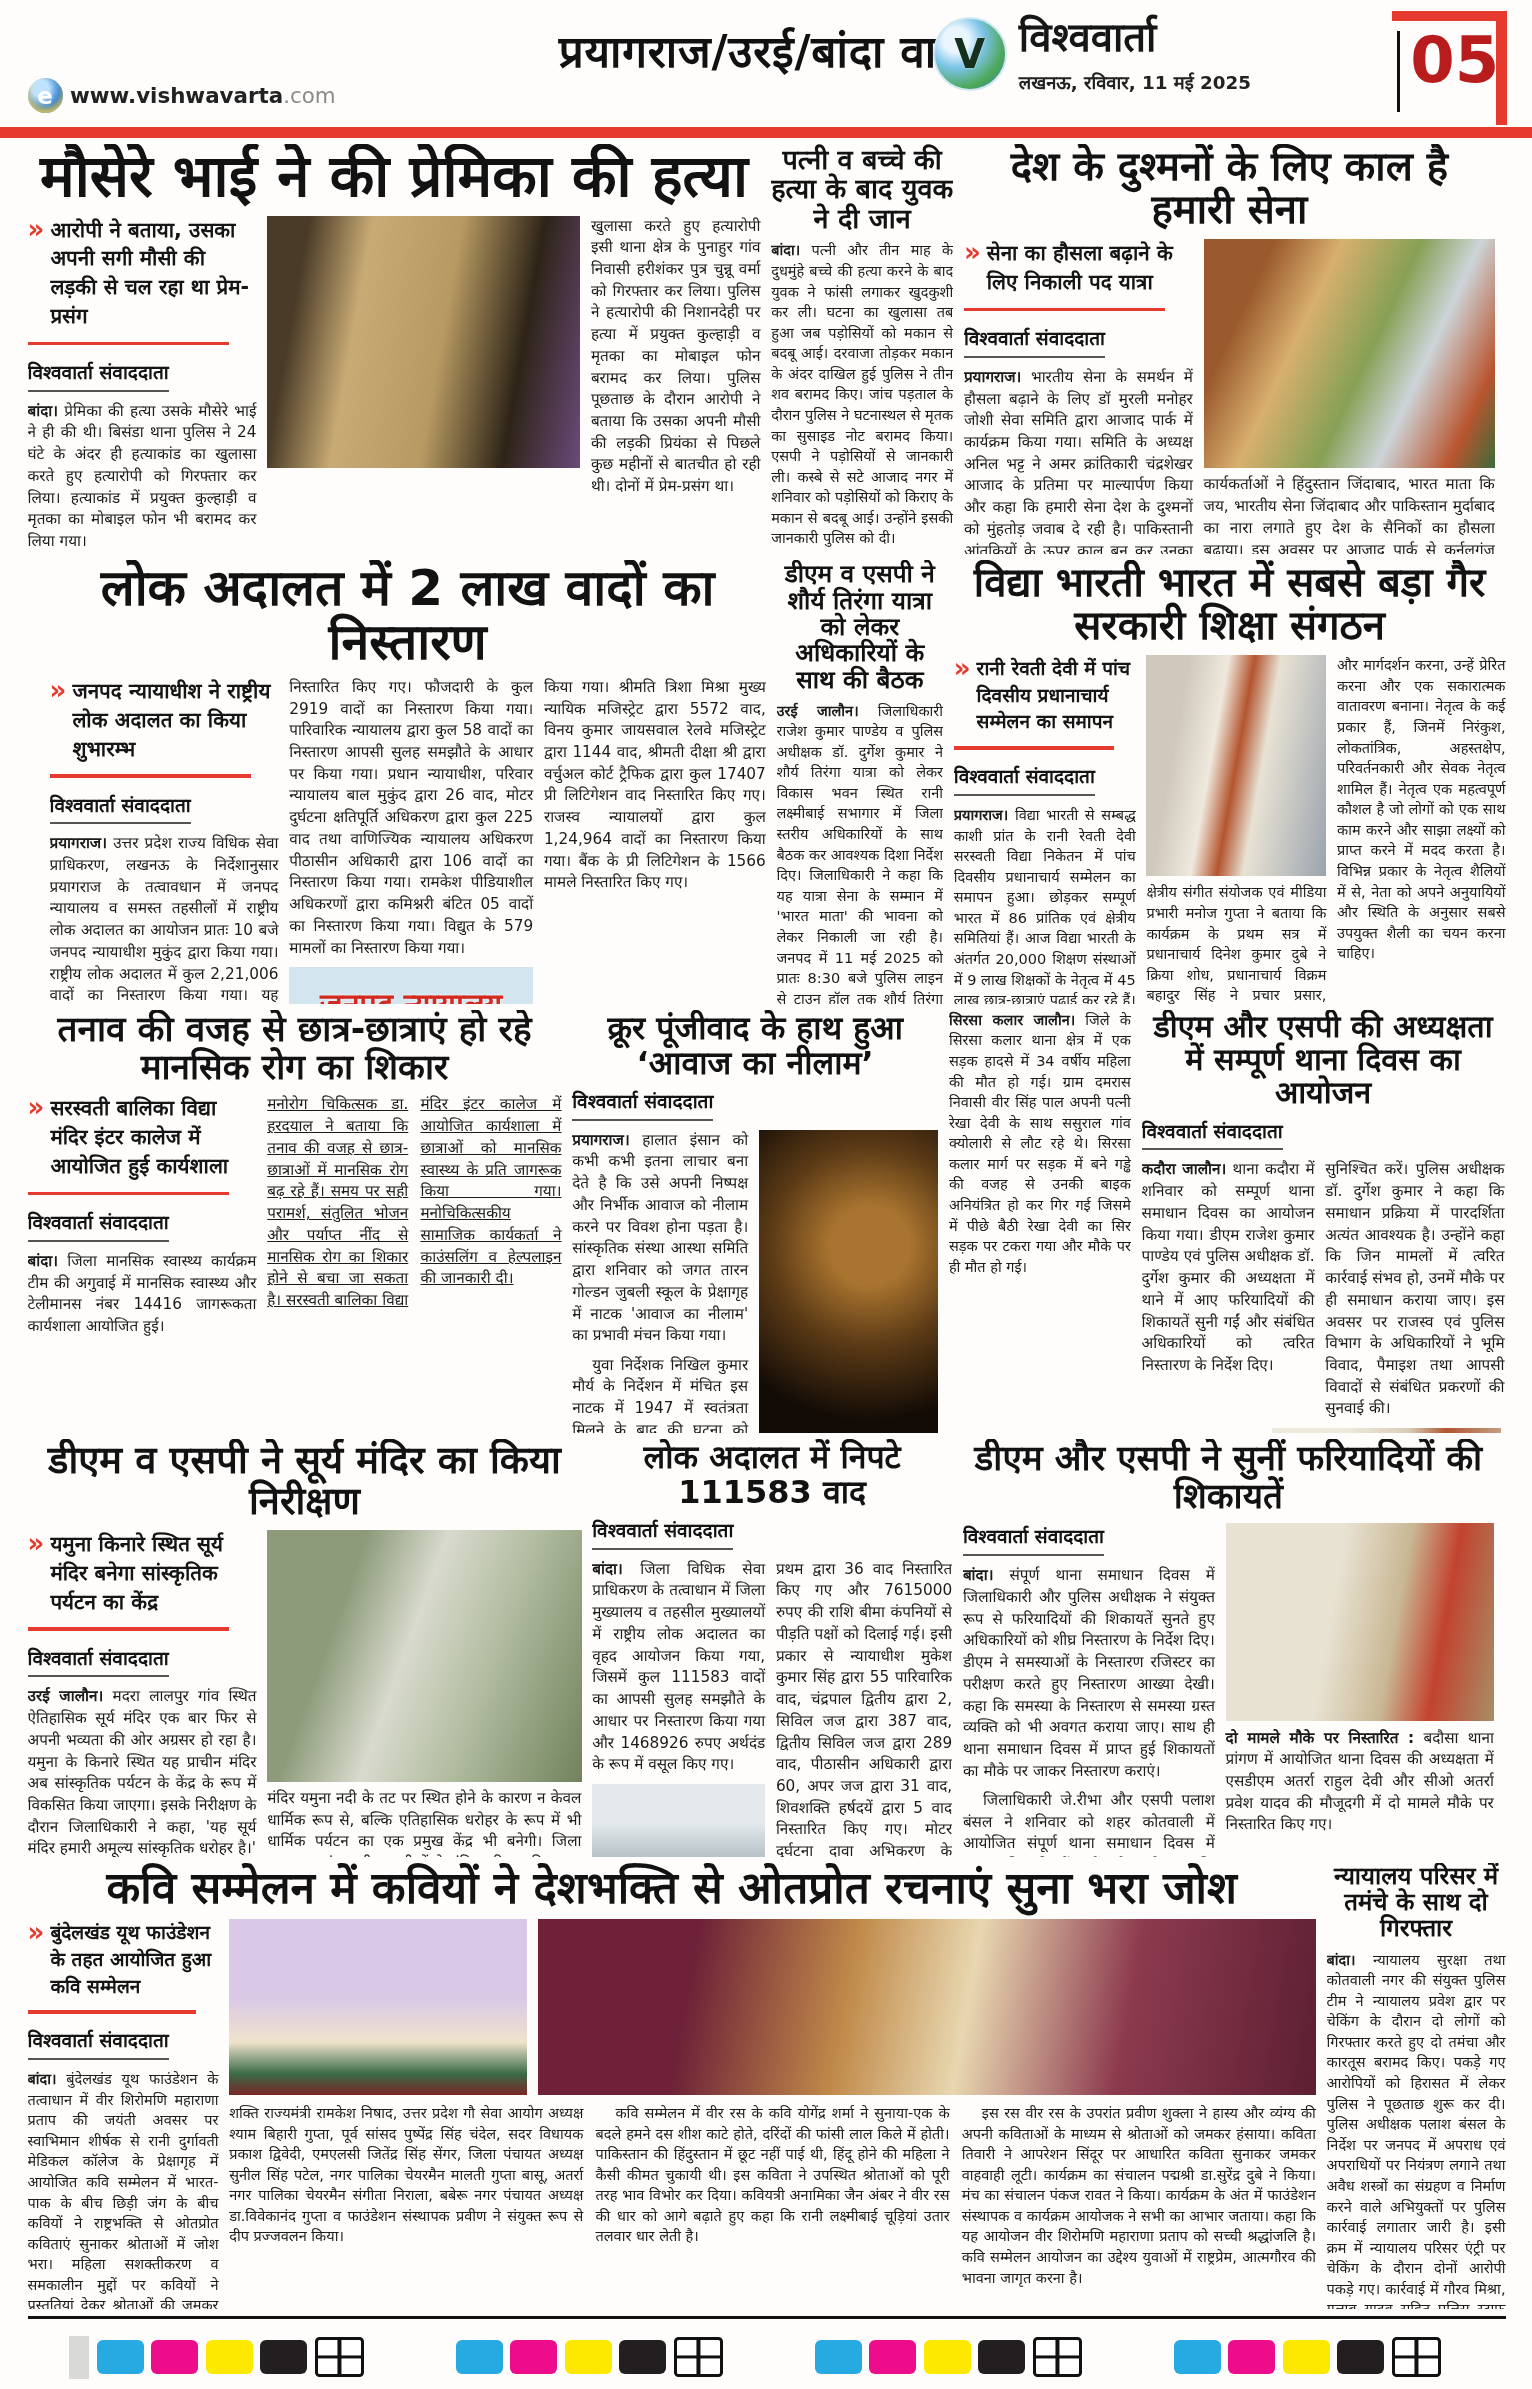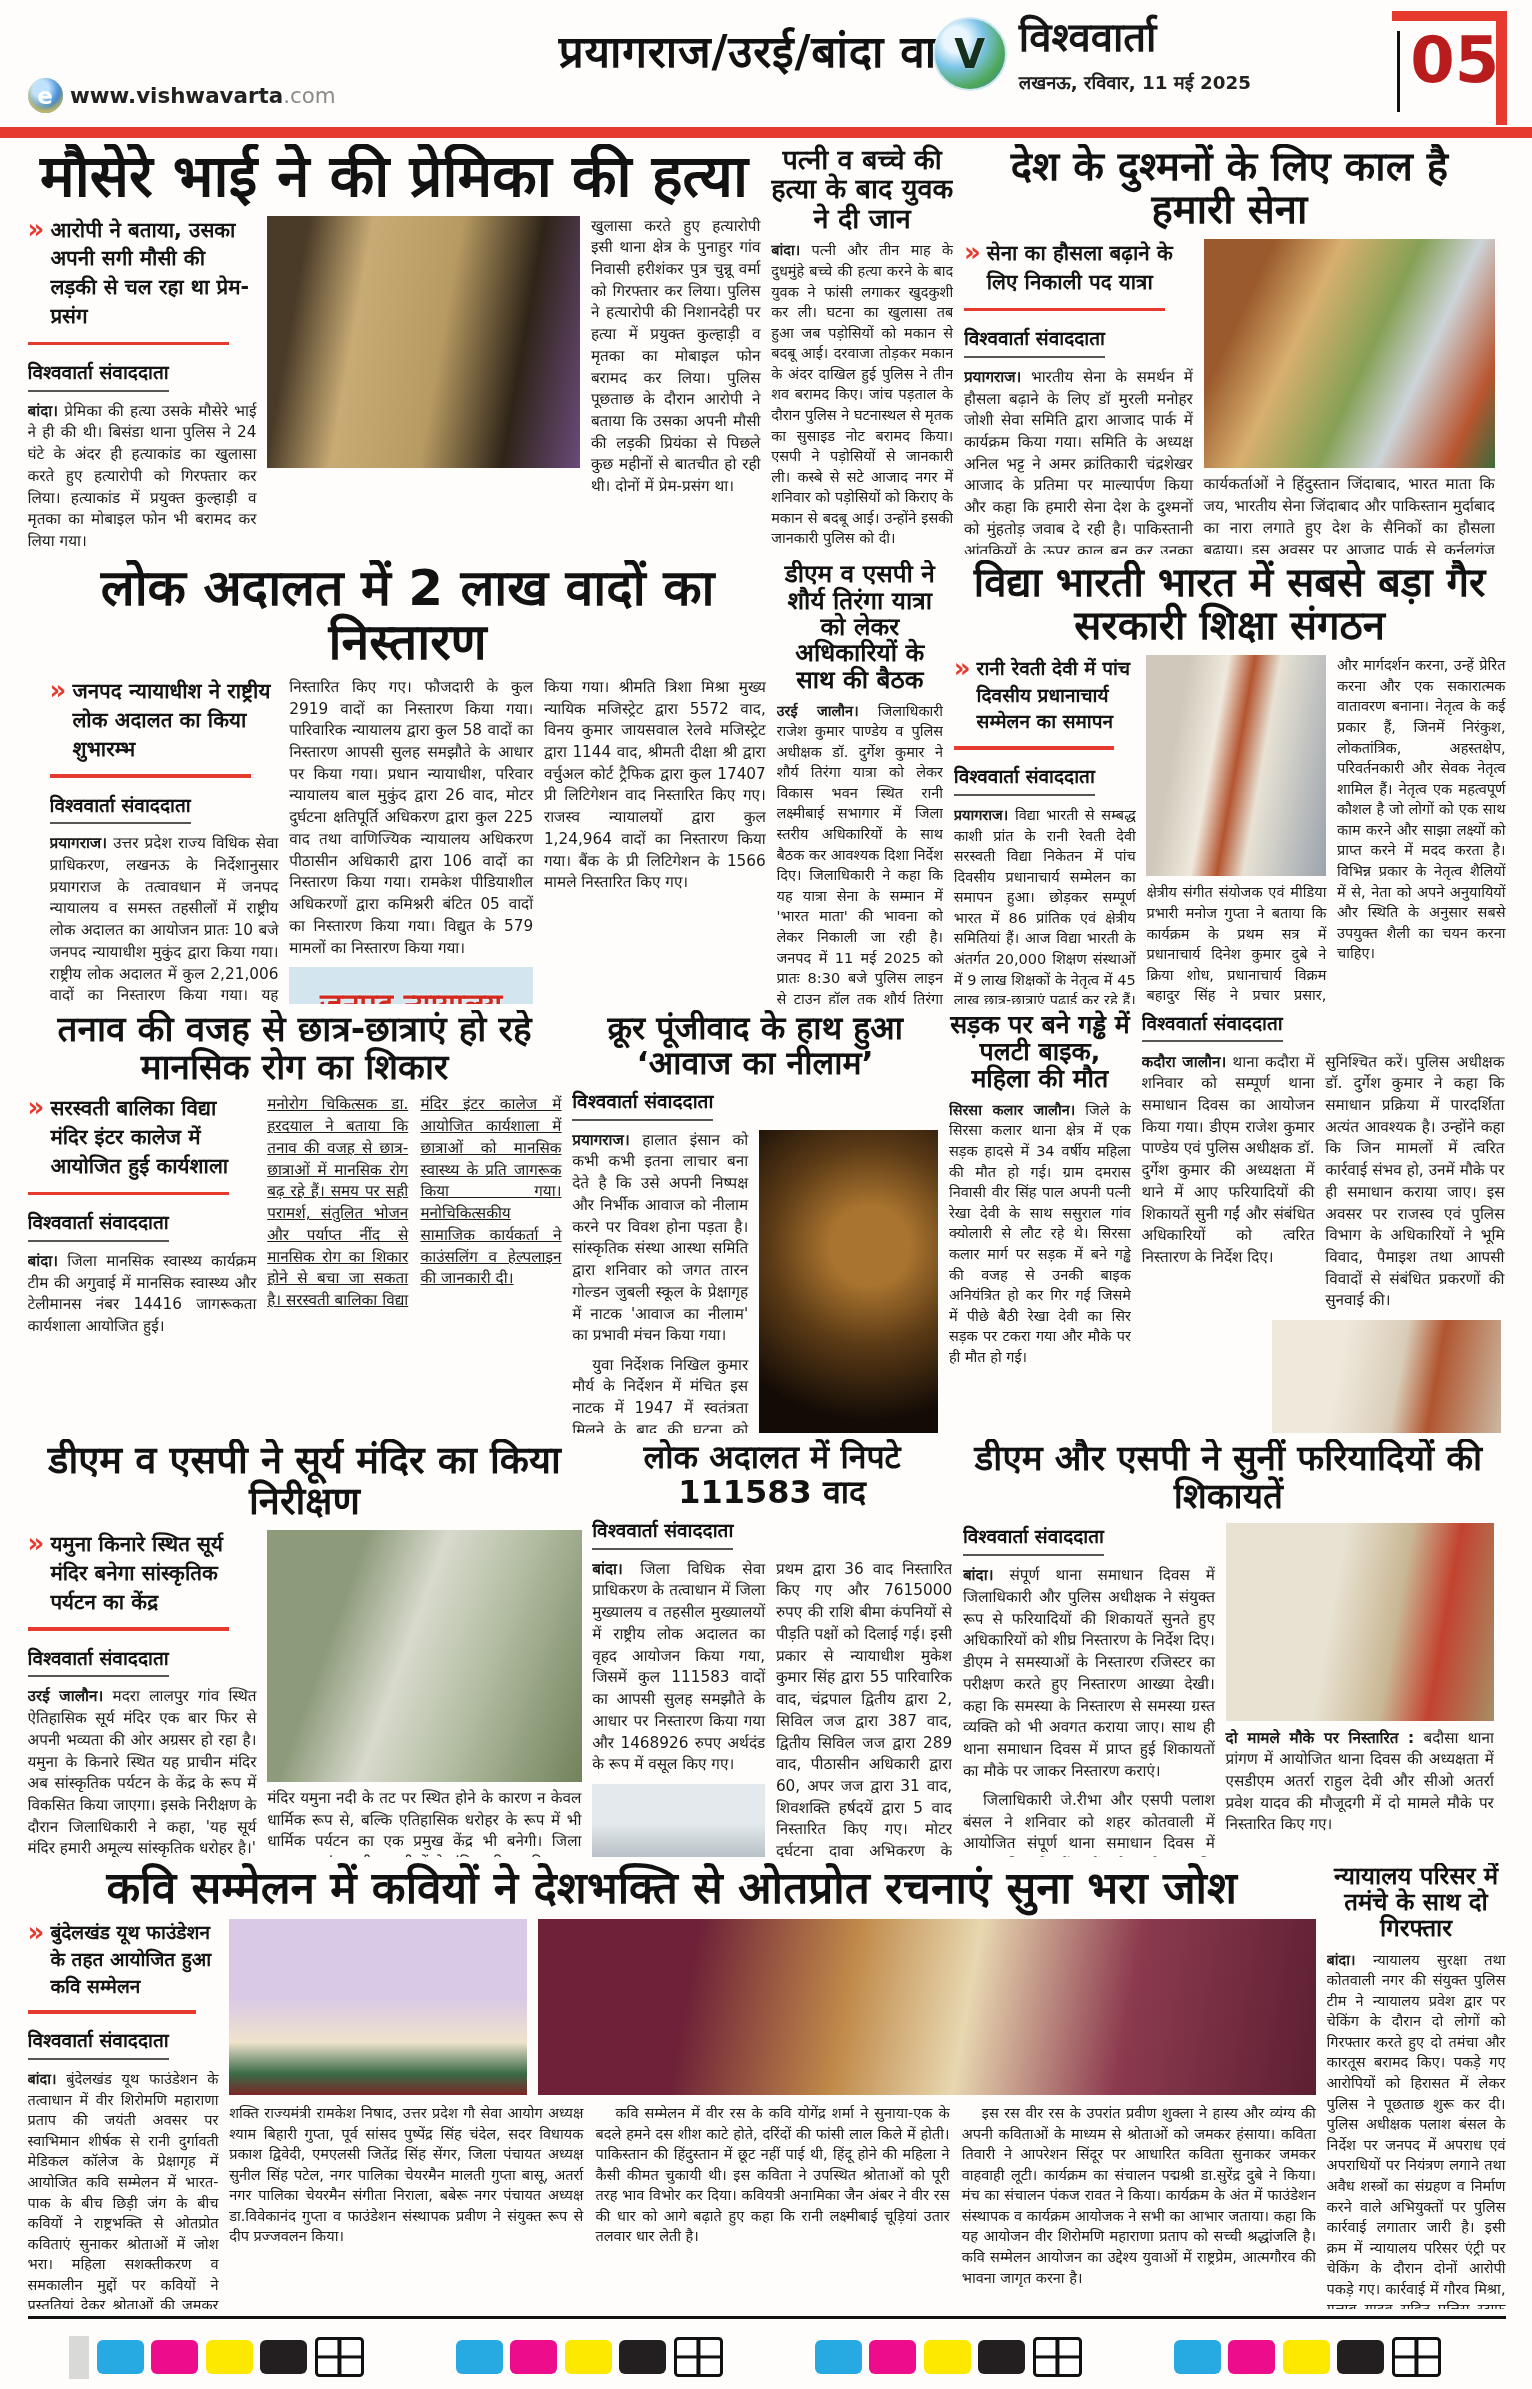--- a/index.html
+++ b/index.html
@@ -252,27 +252,27 @@
       <div class="row">
         <div class="body" style="width:176px;flex:none;">
           <p class="first"><span class="dateline">प्रयागराज।</span> <span>हालात इंसान को कभी कभी इतना लाचार बना देते है कि उसे अपनी निष्पक्ष और निर्भीक आवाज को नीलाम करने पर विवश होना पड़ता है। सांस्कृतिक संस्था आस्था समिति द्वारा शनिवार को जगत तारन गोल्डन जुबली स्कूल के प्रेक्षागृह में नाटक 'आवाज का नीलाम' का प्रभावी मंचन किया गया।</span></p>
           <p>युवा निर्देशक निखिल कुमार मौर्य के निर्देशन में मंचित इस नाटक में 1947 में स्वतंत्रता मिलने के बाद की घटना को दिखाया गया है। मंच पर केवल दो पात्र हैं। नाटक का अंत दर्शकों को सोचने पर मजबूर कर देता है।</p>
         </div>
         <div class="photo ph-play" style="flex:1;height:305px;"></div>
       </div>
     </article>
 
     <article class="article" style="width:182px;">
-      <h2 class="hl" style="font-size:25px;">सड़क पर बने गड्ढे में पलटी बाइक, महिला की मौत</h2>
       <div class="body" style="font-size:14.5px;">
         <p class="first"><span class="dateline">सिरसा कलार जालौन।</span> <span>जिले के सिरसा कलार थाना क्षेत्र में एक सड़क हादसे में 34 वर्षीय महिला की मौत हो गई। ग्राम दमरास निवासी वीर सिंह पाल अपनी पत्नी रेखा देवी के साथ ससुराल गांव क्योलारी से लौट रहे थे। सिरसा कलार मार्ग पर सड़क में बने गड्ढे की वजह से उनकी बाइक अनियंत्रित हो कर गिर गई जिसमे में पीछे बैठी रेखा देवी का सिर सड़क पर टकरा गया और मौके पर ही मौत हो गई।</span></p>
       </div>
     </article>
 
     <article class="article" style="width:363px;">
+      <h1 class="hl" style="font-size:30.5px;">डीएम और एसपी की अध्यक्षता में सम्पूर्ण थाना दिवस का आयोजन</h1>
       <div class="byline">विश्ववार्ता संवाददाता</div>
       <div class="row">
         <div class="body" style="width:173px;flex:none;">
           <p class="first"><span class="dateline">कदौरा जालौन।</span> <span>थाना कदौरा में शनिवार को सम्पूर्ण थाना समाधान दिवस का आयोजन किया गया। डीएम राजेश कुमार पाण्डेय एवं पुलिस अधीक्षक डॉ. दुर्गेश कुमार की अध्यक्षता में थाने में आए फरियादियों की शिकायतें सुनी गईं और संबंधित अधिकारियों को त्वरित निस्तारण के निर्देश दिए।</span></p>
         </div>
         <div style="flex:1;">
           <div class="body">
             <p class="first">सुनिश्चित करें। पुलिस अधीक्षक डॉ. दुर्गेश कुमार ने कहा कि समाधान प्रक्रिया में पारदर्शिता अत्यंत आवश्यक है। उन्होंने कहा कि जिन मामलों में त्वरित कार्रवाई संभव हो, उनमें मौके पर ही समाधान कराया जाए। इस अवसर पर राजस्व एवं पुलिस विभाग के अधिकारियों ने भूमि विवाद, पैमाइश तथा आपसी विवादों से संबंधित प्रकरणों की सुनवाई की।</p>
           </div>
         </div>

